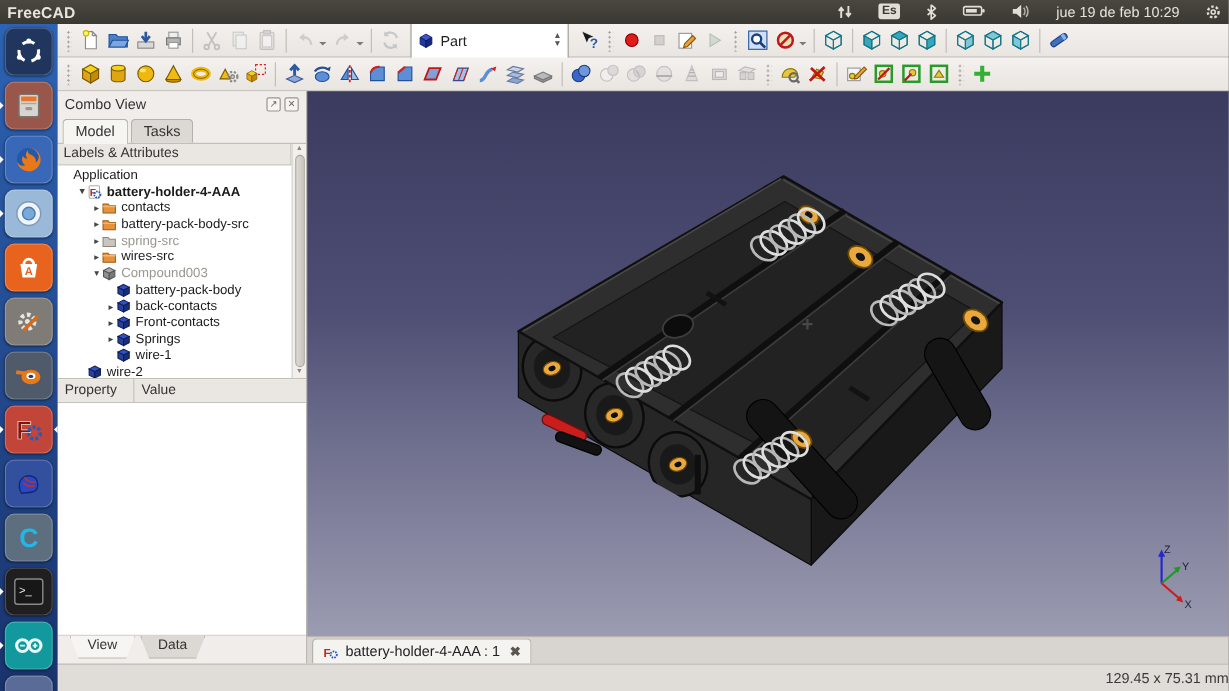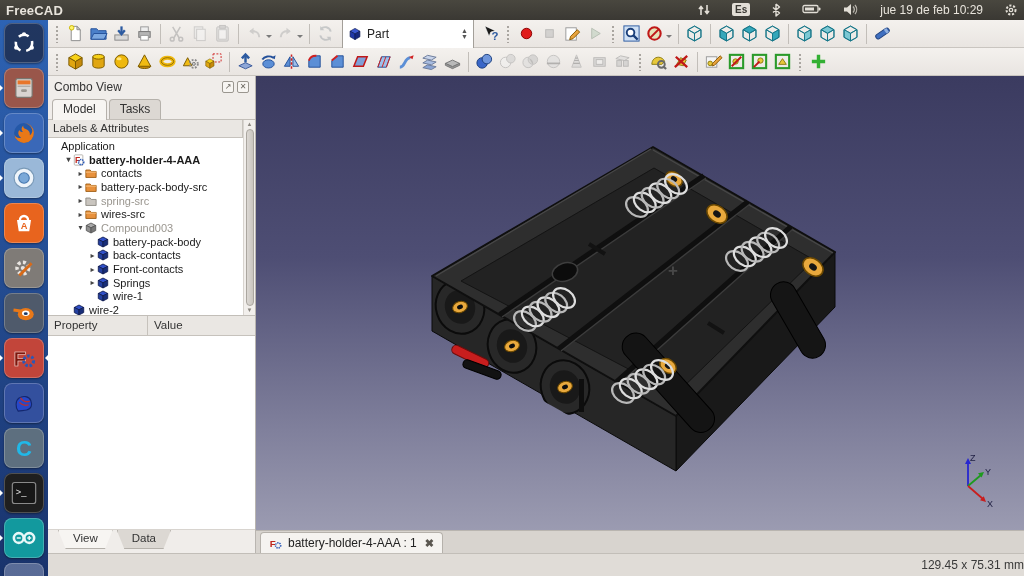--- a/index.html
+++ b/index.html
@@ -58,21 +58,21 @@
   .trow .ticon svg { width:12px; height:12px; display:block; }
   .trow.bold { font-weight:bold; }
   .trow.gray { color:#9a968f; }
   .vscroll { width:12px; flex:0 0 12px; background:#f2efec; border-left:1px solid #d8d4cf; display:flex; flex-direction:column; align-items:center; padding:1px 0; }
   .varrow { font-size:6px; color:#8a867f; line-height:7px; }
   .vthumb { flex:1; width:8px; margin:1px 0; background:linear-gradient(90deg,#dcd8d3,#c9c5bf); border:1px solid #aaa69f; border-radius:4px; }
 
   .propgrid { flex:1; display:flex; flex-direction:column; min-height:0; background:#fff; }
   .prophead { height:20px; flex:0 0 20px; display:flex; background:#eae7e3; border-bottom:1px solid #c6c2bc; }
   .prophead .pc { font-size:11.5px; color:#333; padding:3px 0 0 6px; }
-  .prophead .pc1 { width:100px; border-right:1px solid #c6c2bc; }
+  .prophead .pc1 { width:64px; border-right:1px solid #c6c2bc; }
   .propbody { flex:1; background:#fff; }
 
   .vd-tabs { height:24px; flex:0 0 24px; background:#f0edea; display:flex; padding-left:10px; gap:4px; border-top:1px solid #d8d4cf; }
   .vdtab { font-size:11.5px; color:#333; padding:2px 14px 0; height:19px; background:#dcd8d3; border:1px solid #b5b1ab; border-top:none; clip-path:polygon(0 0,100% 0,86% 100%,14% 100%); }
   .vdtab.sel { background:#f7f5f2; }
 
   
   .vpcol { flex:1; display:flex; flex-direction:column; min-width:0; }
   .viewport { flex:1; background:linear-gradient(#3b3b60 0%, #4e4e74 40%, #80809c 78%, #9b9bb1 100%); position:relative; min-height:0; }
   .viewport svg.vpsvg { width:100%; height:100%; display:block; }

